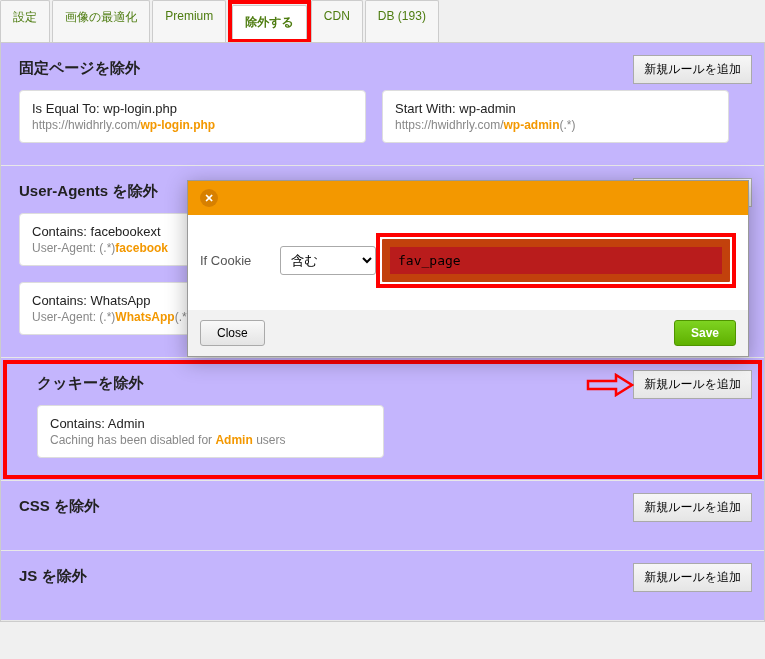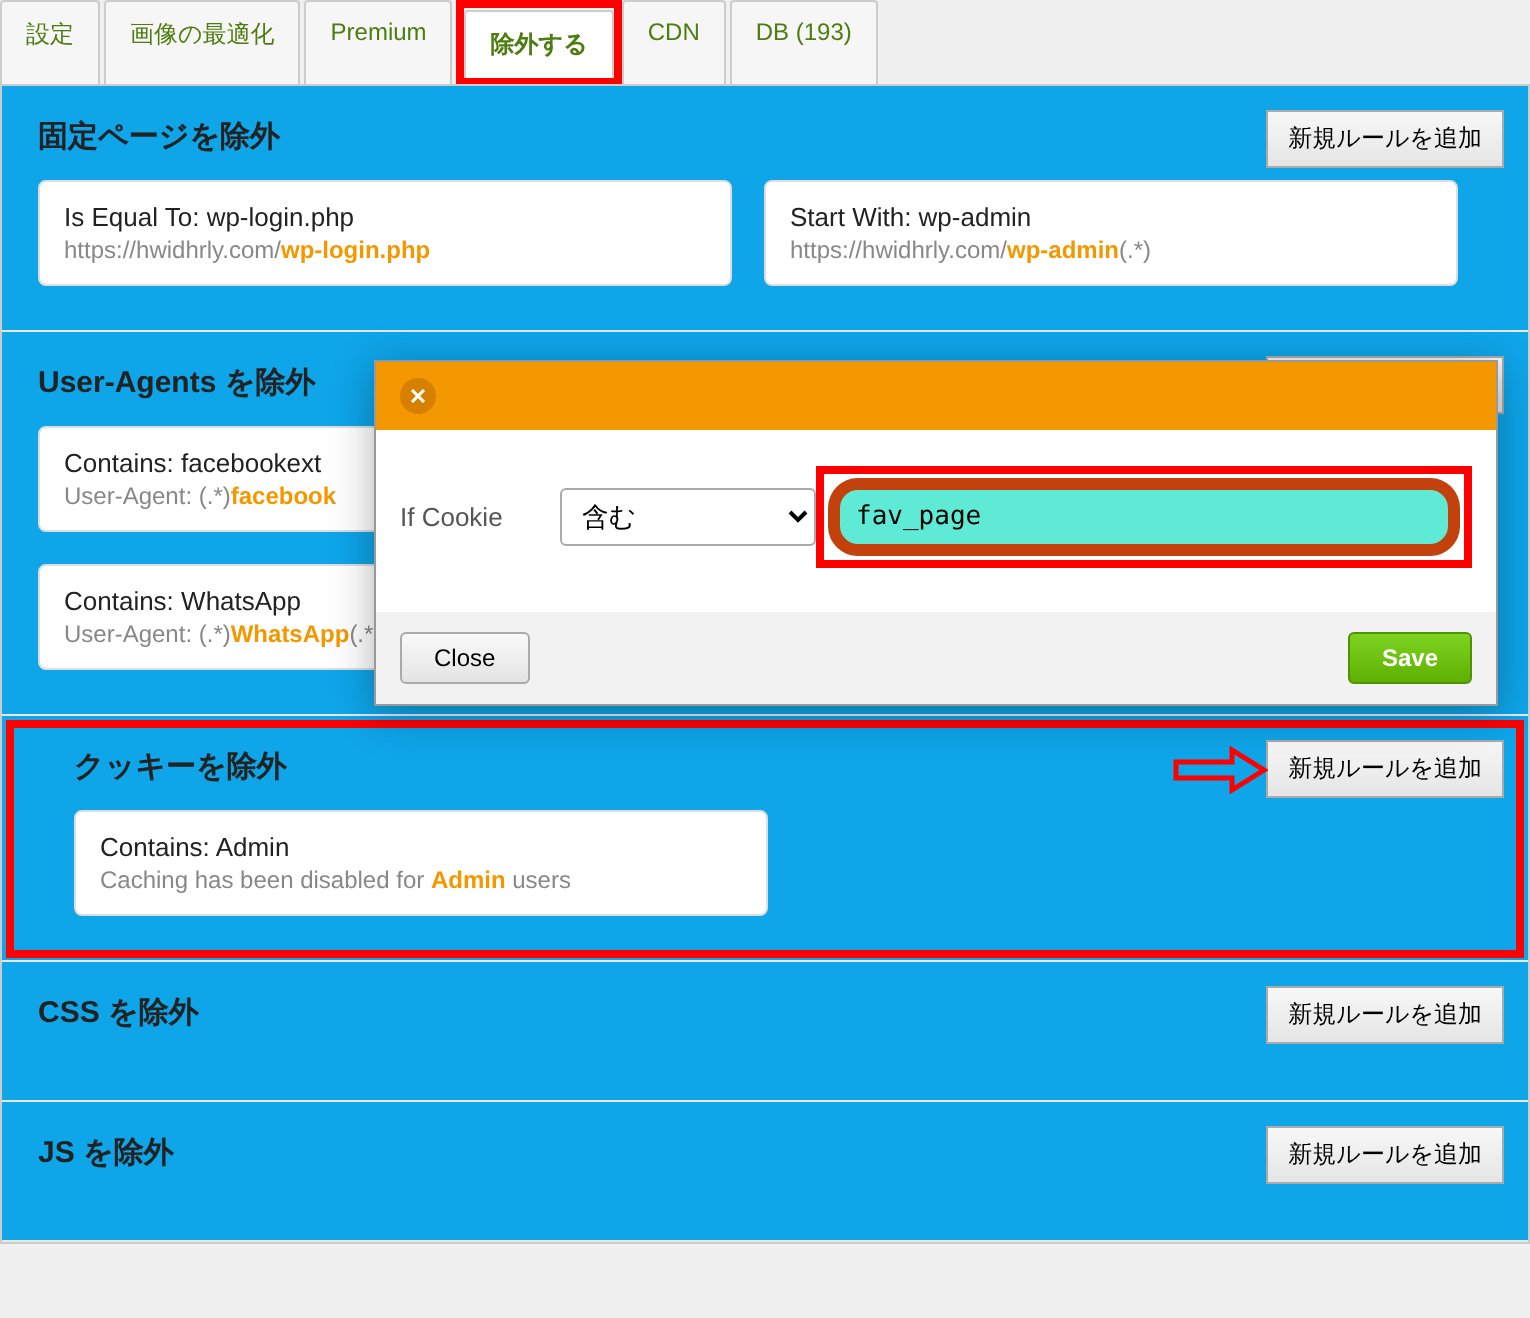--- a/index.html
+++ b/index.html
@@ -2,42 +2,42 @@
 <html><head>
 <meta charset="utf-8">
 <style>
   * { box-sizing: border-box; margin: 0; padding: 0; }
   body { font-family: "Hiragino Kaku Gothic ProN", "Meiryo", sans-serif; font-size: 13px; background: #f0f0f0; width: 765px; }
   .tabs { display: flex; background: #f0f0f0; border-bottom: 1px solid #ccc; }
   .tab { padding: 8px 12px; border: 1px solid #ccc; border-bottom: none; background: #f6f6f6; margin-right: 2px; font-size: 12px; cursor: pointer; color: #4d7c0f; border-radius: 2px 2px 0 0; }
   .tab.active { background: #fff; font-weight: bold; position: relative; top: 1px; }
   .tab-highlight { border: 4px solid #ff0000; display: inline-block; padding: 0; }
   .tab-highlight .tab { margin: 0; }
-  .content { background: #0ea5e9; border: 1px solid #ccc; border-top: none; padding: 0; }
+  .content { background: #c4b5fd; border: 1px solid #ccc; border-top: none; padding: 0; }
   .section { padding: 10px 18px 22px; border-bottom: 1px solid #e8e8e8; position: relative; }
   .section-h { font-weight: bold; font-size: 15px; color: #222; padding: 6px 0 12px; }
   .addbtn { position: absolute; right: 12px; top: 12px; padding: 5px 10px; background: linear-gradient(#f7f7f7,#e5e5e5); border: 1px solid #aaa; font-size: 12px; cursor: pointer; }
   .cards { display: flex; gap: 16px; flex-wrap: wrap; }
   .card { border: 1px solid #ddd; border-radius: 4px; padding: 10px 12px; width: 347px; background: #fff; }
   .card-title { font-weight: normal; color: #222; font-size: 13px; }
   .card-sub { color: #888; font-size: 12px; margin-top: 2px; }
   .accent { color: #f39800; font-weight: bold; }
   .section-red { outline: 4px solid #ff0000; outline-offset: -6px; padding-left: 36px; }
   .arrow { position: absolute; right: 130px; top: 15px; }
   .arrow svg { width: 48px; height: 24px; }
   
   .overlay { position: absolute; left: 0; top: 0; width: 100%; pointer-events: none; }
   .modal { position: absolute; left: 187px; top: 180px; width: 562px; background: #fff; border: 1px solid #999; box-shadow: 0 4px 20px rgba(0,0,0,0.3); pointer-events: auto; }
   .modal-head { background: #f39800; color: #fff; font-weight: bold; font-size: 13px; padding: 8px 12px; display: flex; justify-content: space-between; align-items: center; }
   .close-icon { width: 18px; height: 18px; border-radius: 50%; background: #d78000; color: #fff; display:flex; align-items:center; justify-content:center; font-size:11px; cursor:pointer; }
   .modal-body { padding: 18px 12px 22px; display: flex; gap: 0; align-items: center; }
   .modal-label { width: 80px; color: #555; }
-  .modal-select { width: 128px; padding: 5px 6px; border: 1px solid #aaa; background: #fff; border-radius: 3px; }
+  .modal-select { width: 96px; padding: 5px 6px; border: 1px solid #aaa; background: #fff; border-radius: 3px; }
   .input-wrap { border: 4px solid #ff0000; padding: 2px; flex: 1; }
-  .modal-input { width: 100%; padding: 6px 8px; border: 6px solid #c2410c; border-radius: 15px; background: #5eead4; font-family: monospace; font-size: 13px; }
+  .modal-input { width: 100%; padding: 6px 8px; border: 8px solid #c2410c; border-radius: 1px; background: #b91c1c; font-family: monospace; font-size: 13px; }
   .modal-foot { background: #f2f2f2; padding: 10px 12px; display: flex; justify-content: space-between; gap: 10px; }
   .btn { padding: 5px 16px; border: 1px solid #aaa; border-radius: 3px; background: linear-gradient(#f9f9f9,#e4e4e4); cursor: pointer; font-size: 12px; }
   .btn-save { background: linear-gradient(#7ed321,#5fb000); color: #fff; border-color: #4f9400; font-weight: bold; }
   .page { position: relative; }
 </style>
 </head>
 <body>
 
 <div class="page">
 

